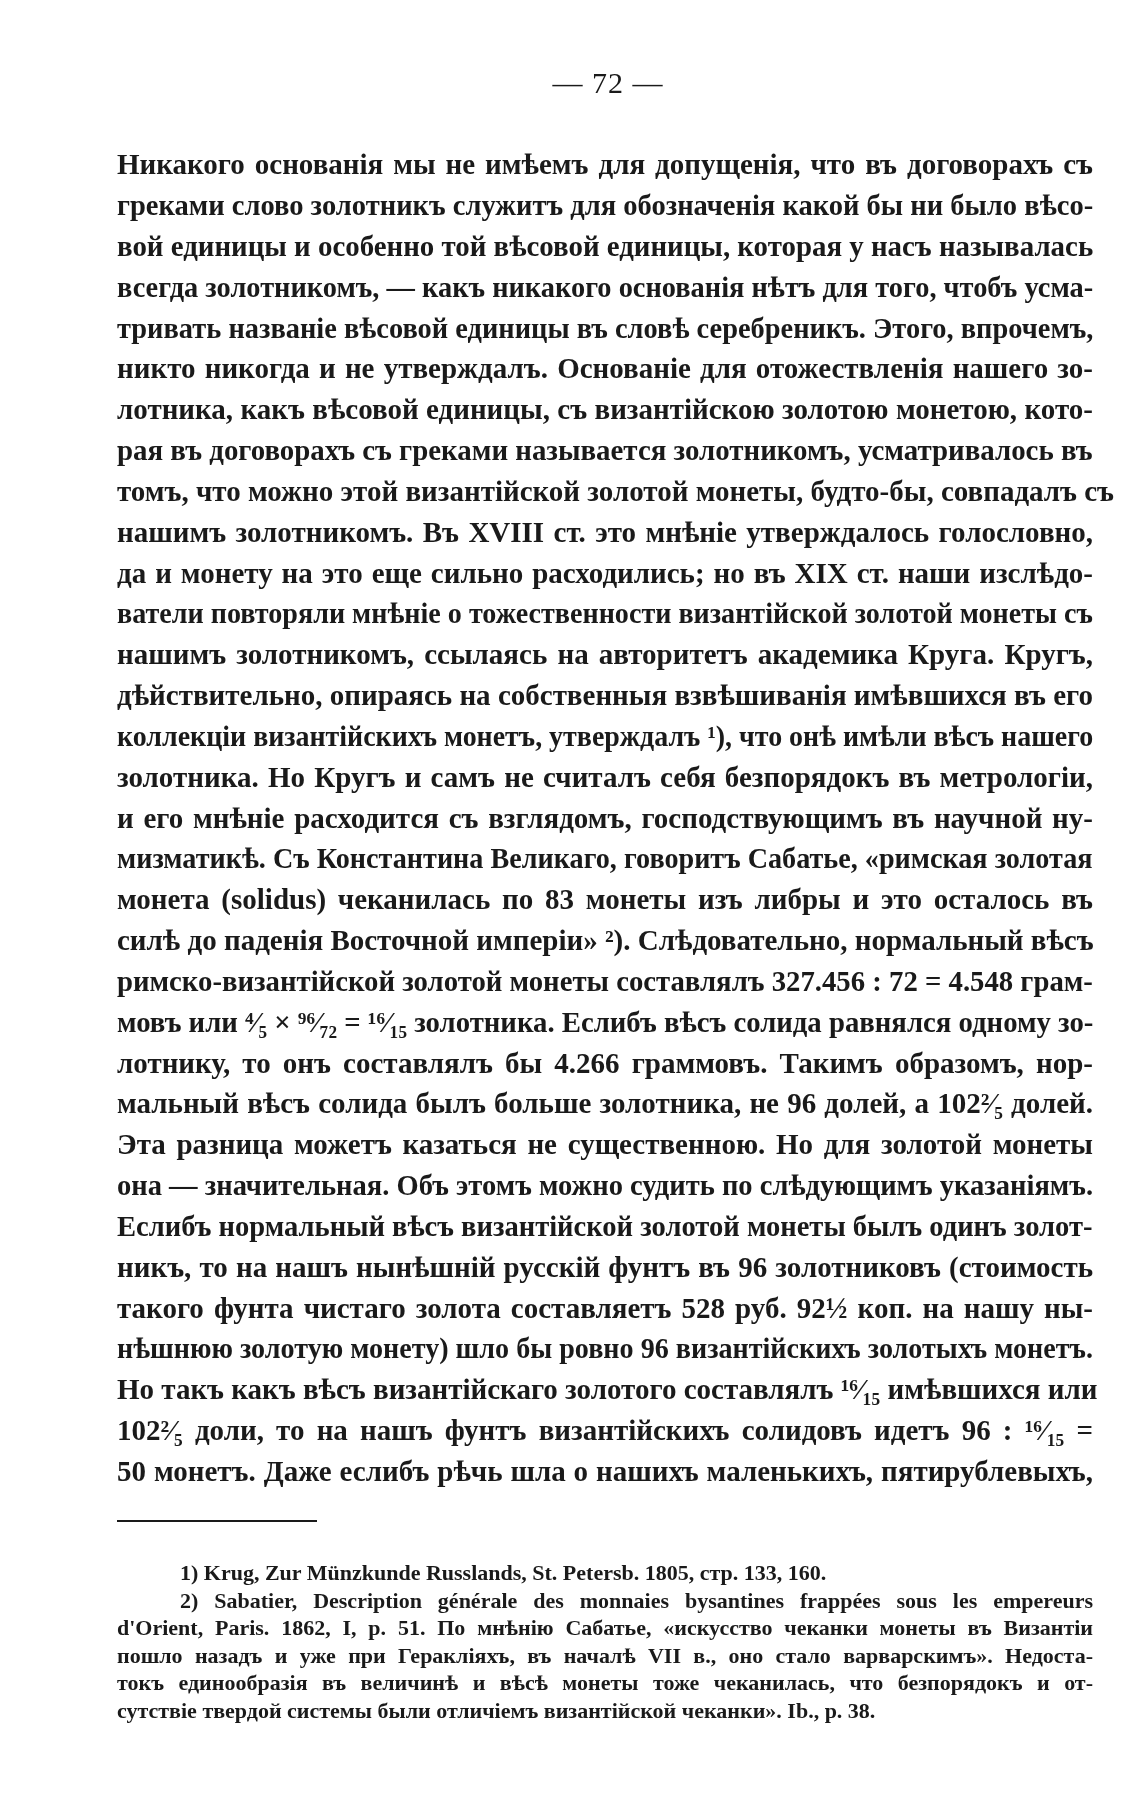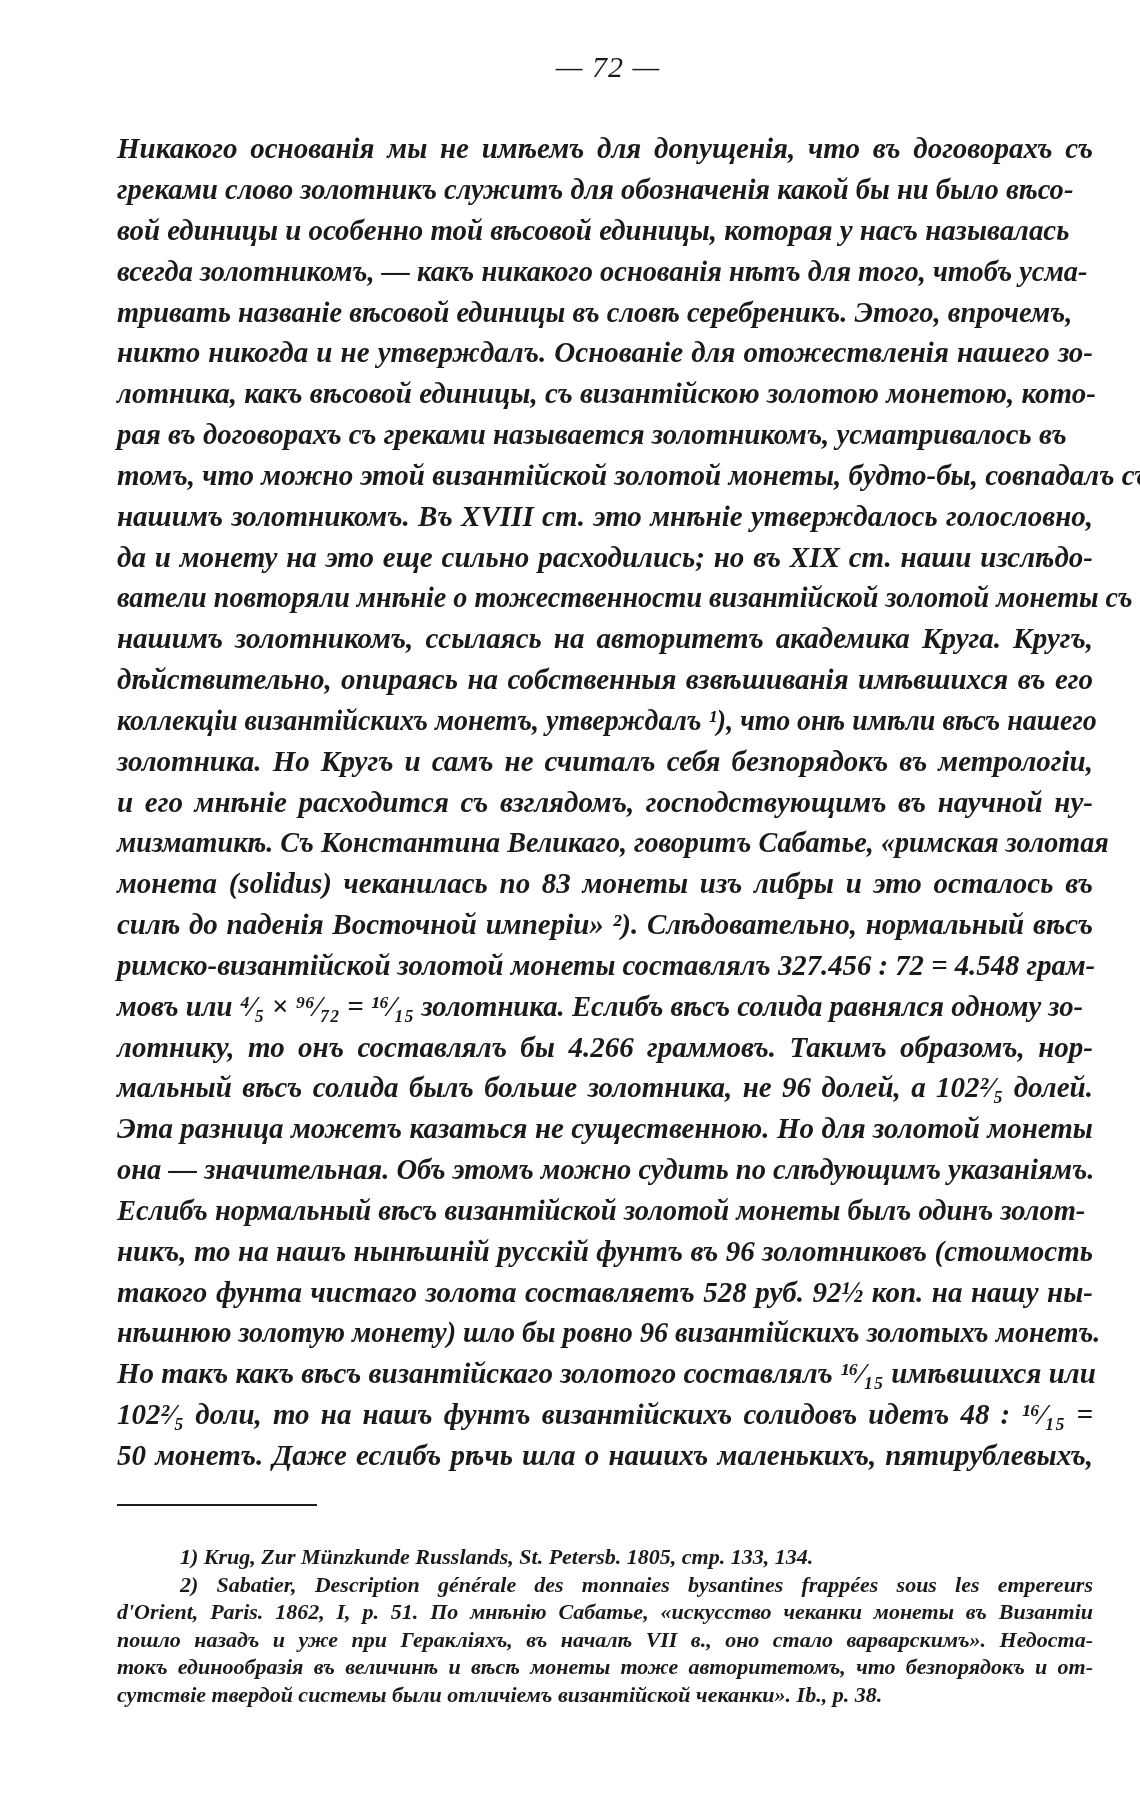--- a/index.html
+++ b/index.html
@@ -1,18 +1,18 @@
 <!DOCTYPE html>
 <html><head>
 <meta charset="utf-8">
 <style>
   html,body{margin:0;padding:0;background:#ffffff;}
   body{width:1140px;height:1812px;position:relative;overflow:hidden;color:#1a1a1a;
        font-family:"DejaVu Serif","Liberation Serif",serif;}
-  #page{position:absolute;left:0;top:0;width:1140px;height:1424px;font-style:italic;}
+  #page{position:absolute;left:0;top:16px;width:1140px;height:1424px;}
   .pagenum{position:absolute;left:0;width:1216px;top:50px;text-align:center;font-size:30px;
            font-family:"Liberation Serif",serif;letter-spacing:1px;}
   .body-line{position:absolute;left:117px;width:976px;height:40px;line-height:40px;
              font-family:"Liberation Serif",serif;font-size:29px;font-weight:bold;
              white-space:nowrap;text-align:justify;text-align-last:justify;
              transform-origin:left center;}
   .rule{position:absolute;left:117px;top:1504px;width:200px;height:2px;background:#1a1a1a;}
   .fn-line{position:absolute;left:117px;width:976px;height:28px;line-height:28px;
            font-family:"Liberation Serif",serif;font-size:22px;font-weight:bold;
            white-space:nowrap;text-align:justify;text-align-last:justify;}
@@ -51,27 +51,27 @@
     <div class="body-line" style="top: 986px; transform: scaleX(0.990863); width: 985px; text-align-last: left;">мовъ или ⁴⁄₅ × ⁹⁶⁄₇₂ = ¹⁶⁄₁₅ золотника. Еслибъ вѣсъ солида равнялся одному зо-</div>
     <div class="body-line" style="top:1027px">лотнику, то онъ составлялъ бы 4.266 граммовъ. Такимъ образомъ, нор-</div>
     <div class="body-line" style="top:1067px">мальный вѣсъ солида былъ больше золотника, не 96 долей, а 102²⁄₅ долей.</div>
     <div class="body-line" style="top:1108px">Эта разница можетъ казаться не существенною. Но для золотой монеты</div>
     <div class="body-line" style="top: 1149px; transform: scaleX(0.983871); width: 992px; text-align-last: left;">она — значительная. Объ этомъ можно судить по слѣдующимъ указаніямъ.</div>
     <div class="body-line" style="top: 1190px; transform: scaleX(0.984864); width: 991px; text-align-last: left;">Еслибъ нормальный вѣсъ византійской золотой монеты былъ одинъ золот-</div>
     <div class="body-line" style="top:1231px">никъ, то на нашъ нынѣшній русскій фунтъ въ 96 золотниковъ (стоимость</div>
     <div class="body-line" style="top:1272px">такого фунта чистаго золота составляетъ 528 руб. 92½ коп. на нашу ны-</div>
     <div class="body-line" style="top: 1312px; transform: scaleX(0.969215); width: 1007px; text-align-last: left;">нѣшнюю золотую монету) шло бы ровно 96 византійскихъ золотыхъ монетъ.</div>
     <div class="body-line" style="top:1353px">Но такъ какъ вѣсъ византійскаго золотого составлялъ ¹⁶⁄₁₅ имѣвшихся или</div>
-    <div class="body-line" style="top:1394px">102²⁄₅ доли, то на нашъ фунтъ византійскихъ солидовъ идетъ 48 : ¹⁶⁄₁₅ =</div>
+    <div class="body-line" style="top:1394px">102²⁄₅ доли, то на нашъ фунтъ византійскихъ солидовъ идетъ 96 : ¹⁶⁄₁₅ =</div>
     <div class="body-line" style="top:1435px">50 монетъ. Даже еслибъ рѣчь шла о нашихъ маленькихъ, пятирублевыхъ,</div>
   </div>
 
   <div class="rule"></div>
 
   <div>
-    <div class="fn-line indent short" style="top:1543px">1) Krug, Zur Münzkunde Russlands, St. Petersb. 1805, стр. 133, 134.</div>
+    <div class="fn-line indent short" style="top:1543px">1) Krug, Zur Münzkunde Russlands, St. Petersb. 1805, стр. 133, 160.</div>
     <div class="fn-line indent" style="top:1571px">2) Sabatier, Description générale des monnaies bysantines frappées sous les empereurs</div>
     <div class="fn-line" style="top:1598px">d'Orient, Paris. 1862, I, p. 51. По мнѣнію Сабатье, «искусство чеканки монеты въ Византіи</div>
     <div class="fn-line" style="top:1626px">пошло назадъ и уже при Гераклiяхъ, въ началѣ VII в., оно стало варварскимъ». Недоста-</div>
-    <div class="fn-line" style="top:1653px">токъ единообразія въ величинѣ и вѣсѣ монеты тоже авторитетомъ, что безпорядокъ и от-</div>
+    <div class="fn-line" style="top:1653px">токъ единообразія въ величинѣ и вѣсѣ монеты тоже чеканилась, что безпорядокъ и от-</div>
     <div class="fn-line short" style="top:1681px">сутствіе твердой системы были отличіемъ византійской чеканки». Ib., p. 38.</div>
   </div>
 </div>
 
 </body></html>

